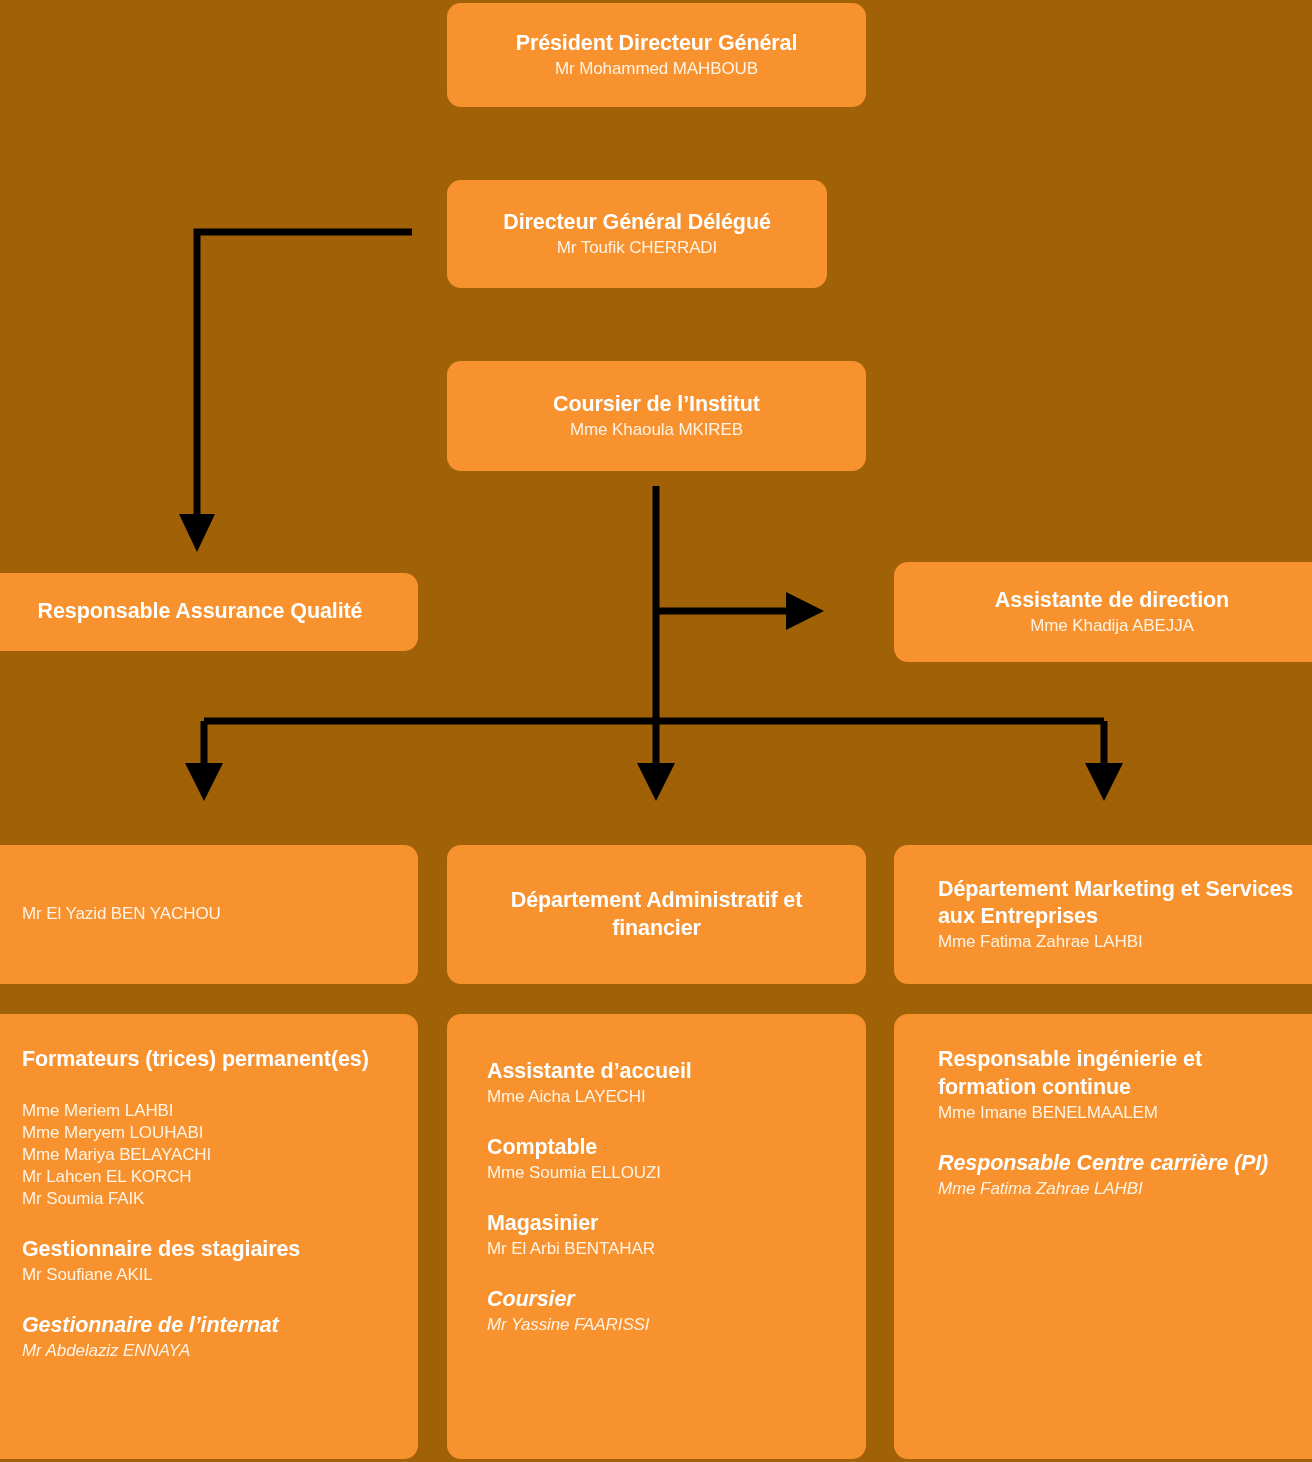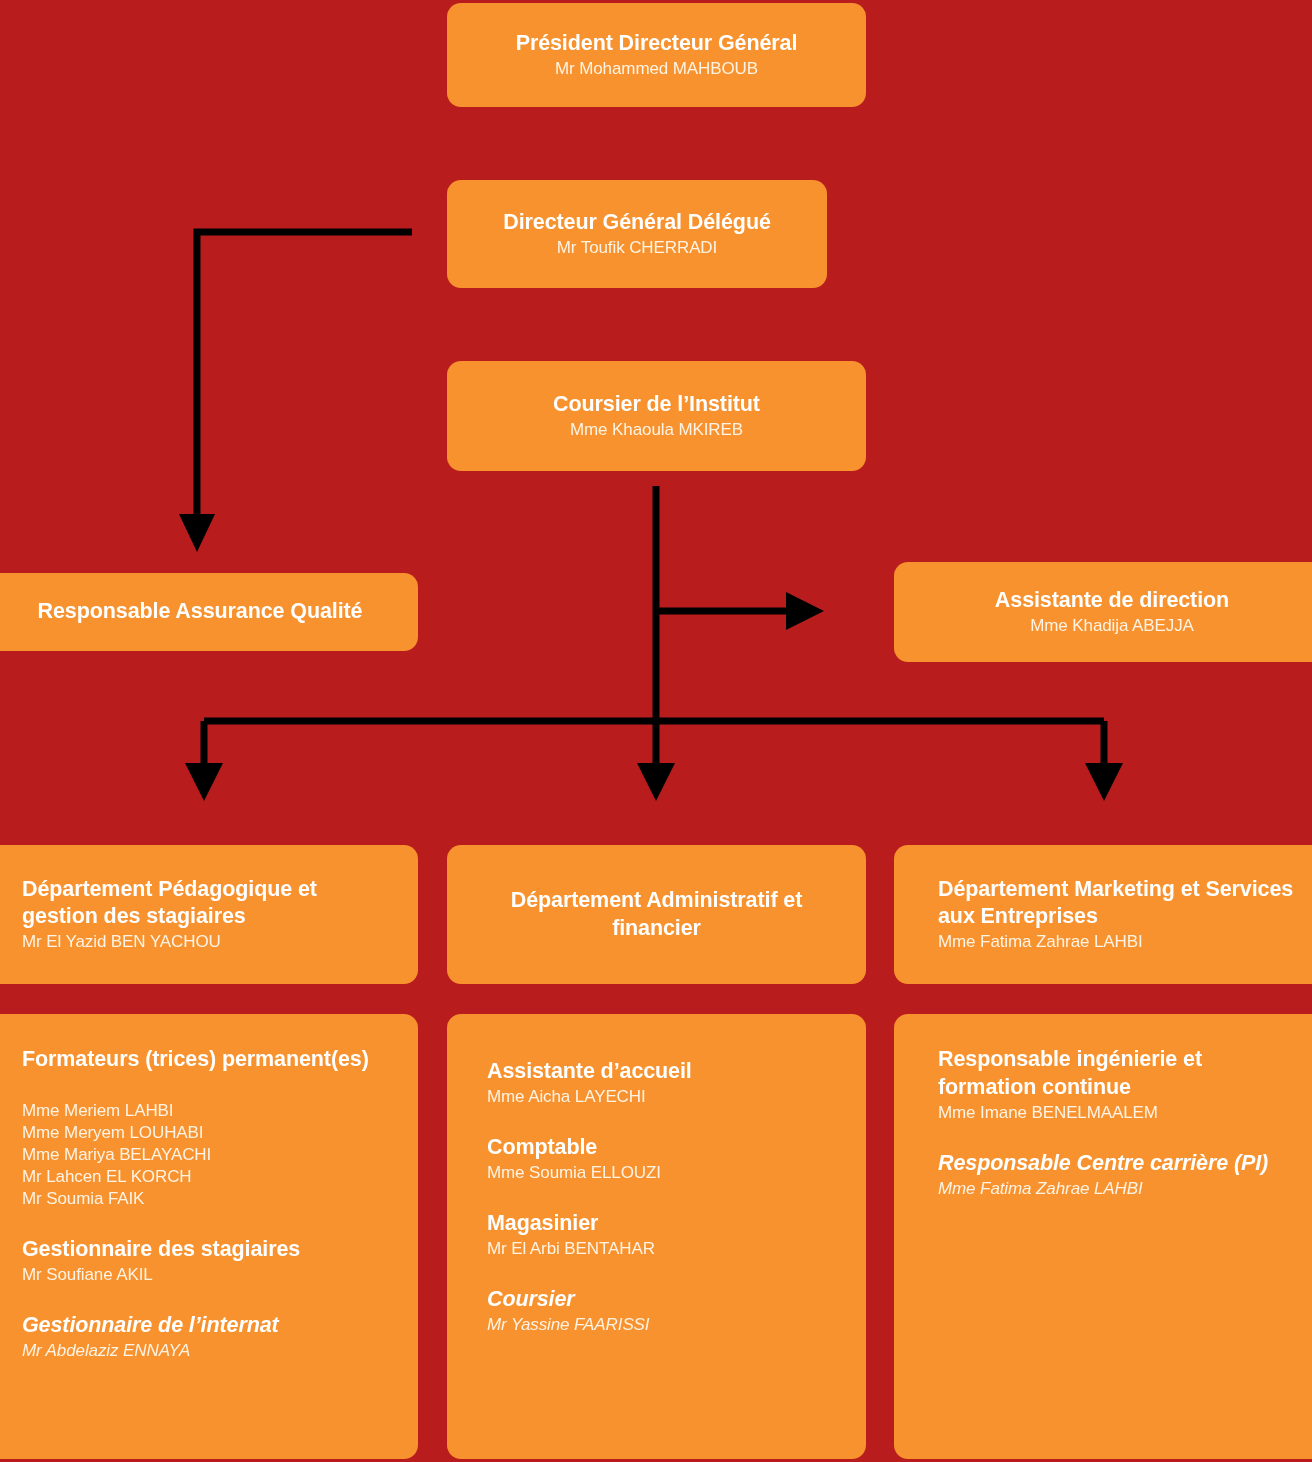--- a/index.html
+++ b/index.html
@@ -8,21 +8,21 @@
     background: #ffffff;
   }
   body {
     font-family: "Liberation Sans", sans-serif;
     -webkit-font-smoothing: antialiased;
   }
   #canvas {
     position: relative;
     width: 1312px;
     height: 1462px;
-    background: #b91c1c;
+    background: #a16207;
     overflow: hidden;
   }
   #wires {
     position: absolute;
     left: 0;
     top: 0;
     width: 1312px;
     height: 1462px;
     pointer-events: none;
   }
@@ -113,21 +113,20 @@
   <div class="node center" style="left:-18px; top:573px; width:436px; height:78px;">
     <div class="ttl">Responsable Assurance Qualité</div>
   </div>
 
   <div class="node center" style="left:894px; top:562px; width:436px; height:100px;">
     <div class="ttl">Assistante de direction</div>
     <div class="nm">Mme Khadija ABEJJA</div>
   </div>
 
   <div class="node left" style="left:-18px; top:845px; width:436px; height:139px; padding-left:40px;">
-    <div class="ttl">Département Pédagogique et gestion des stagiaires</div>
     <div class="nm">Mr El Yazid BEN YACHOU</div>
   </div>
 
   <div class="node center" style="left:447px; top:845px; width:419px; height:139px;text-align:center;">
     <div class="ttl">Département Administratif et financier</div>
   </div>
 
   <div class="node left" style="left:894px; top:845px; width:436px; height:139px; padding-left:44px;">
     <div class="ttl">Département Marketing et Services aux Entreprises</div>
     <div class="nm">Mme Fatima Zahrae LAHBI</div>

